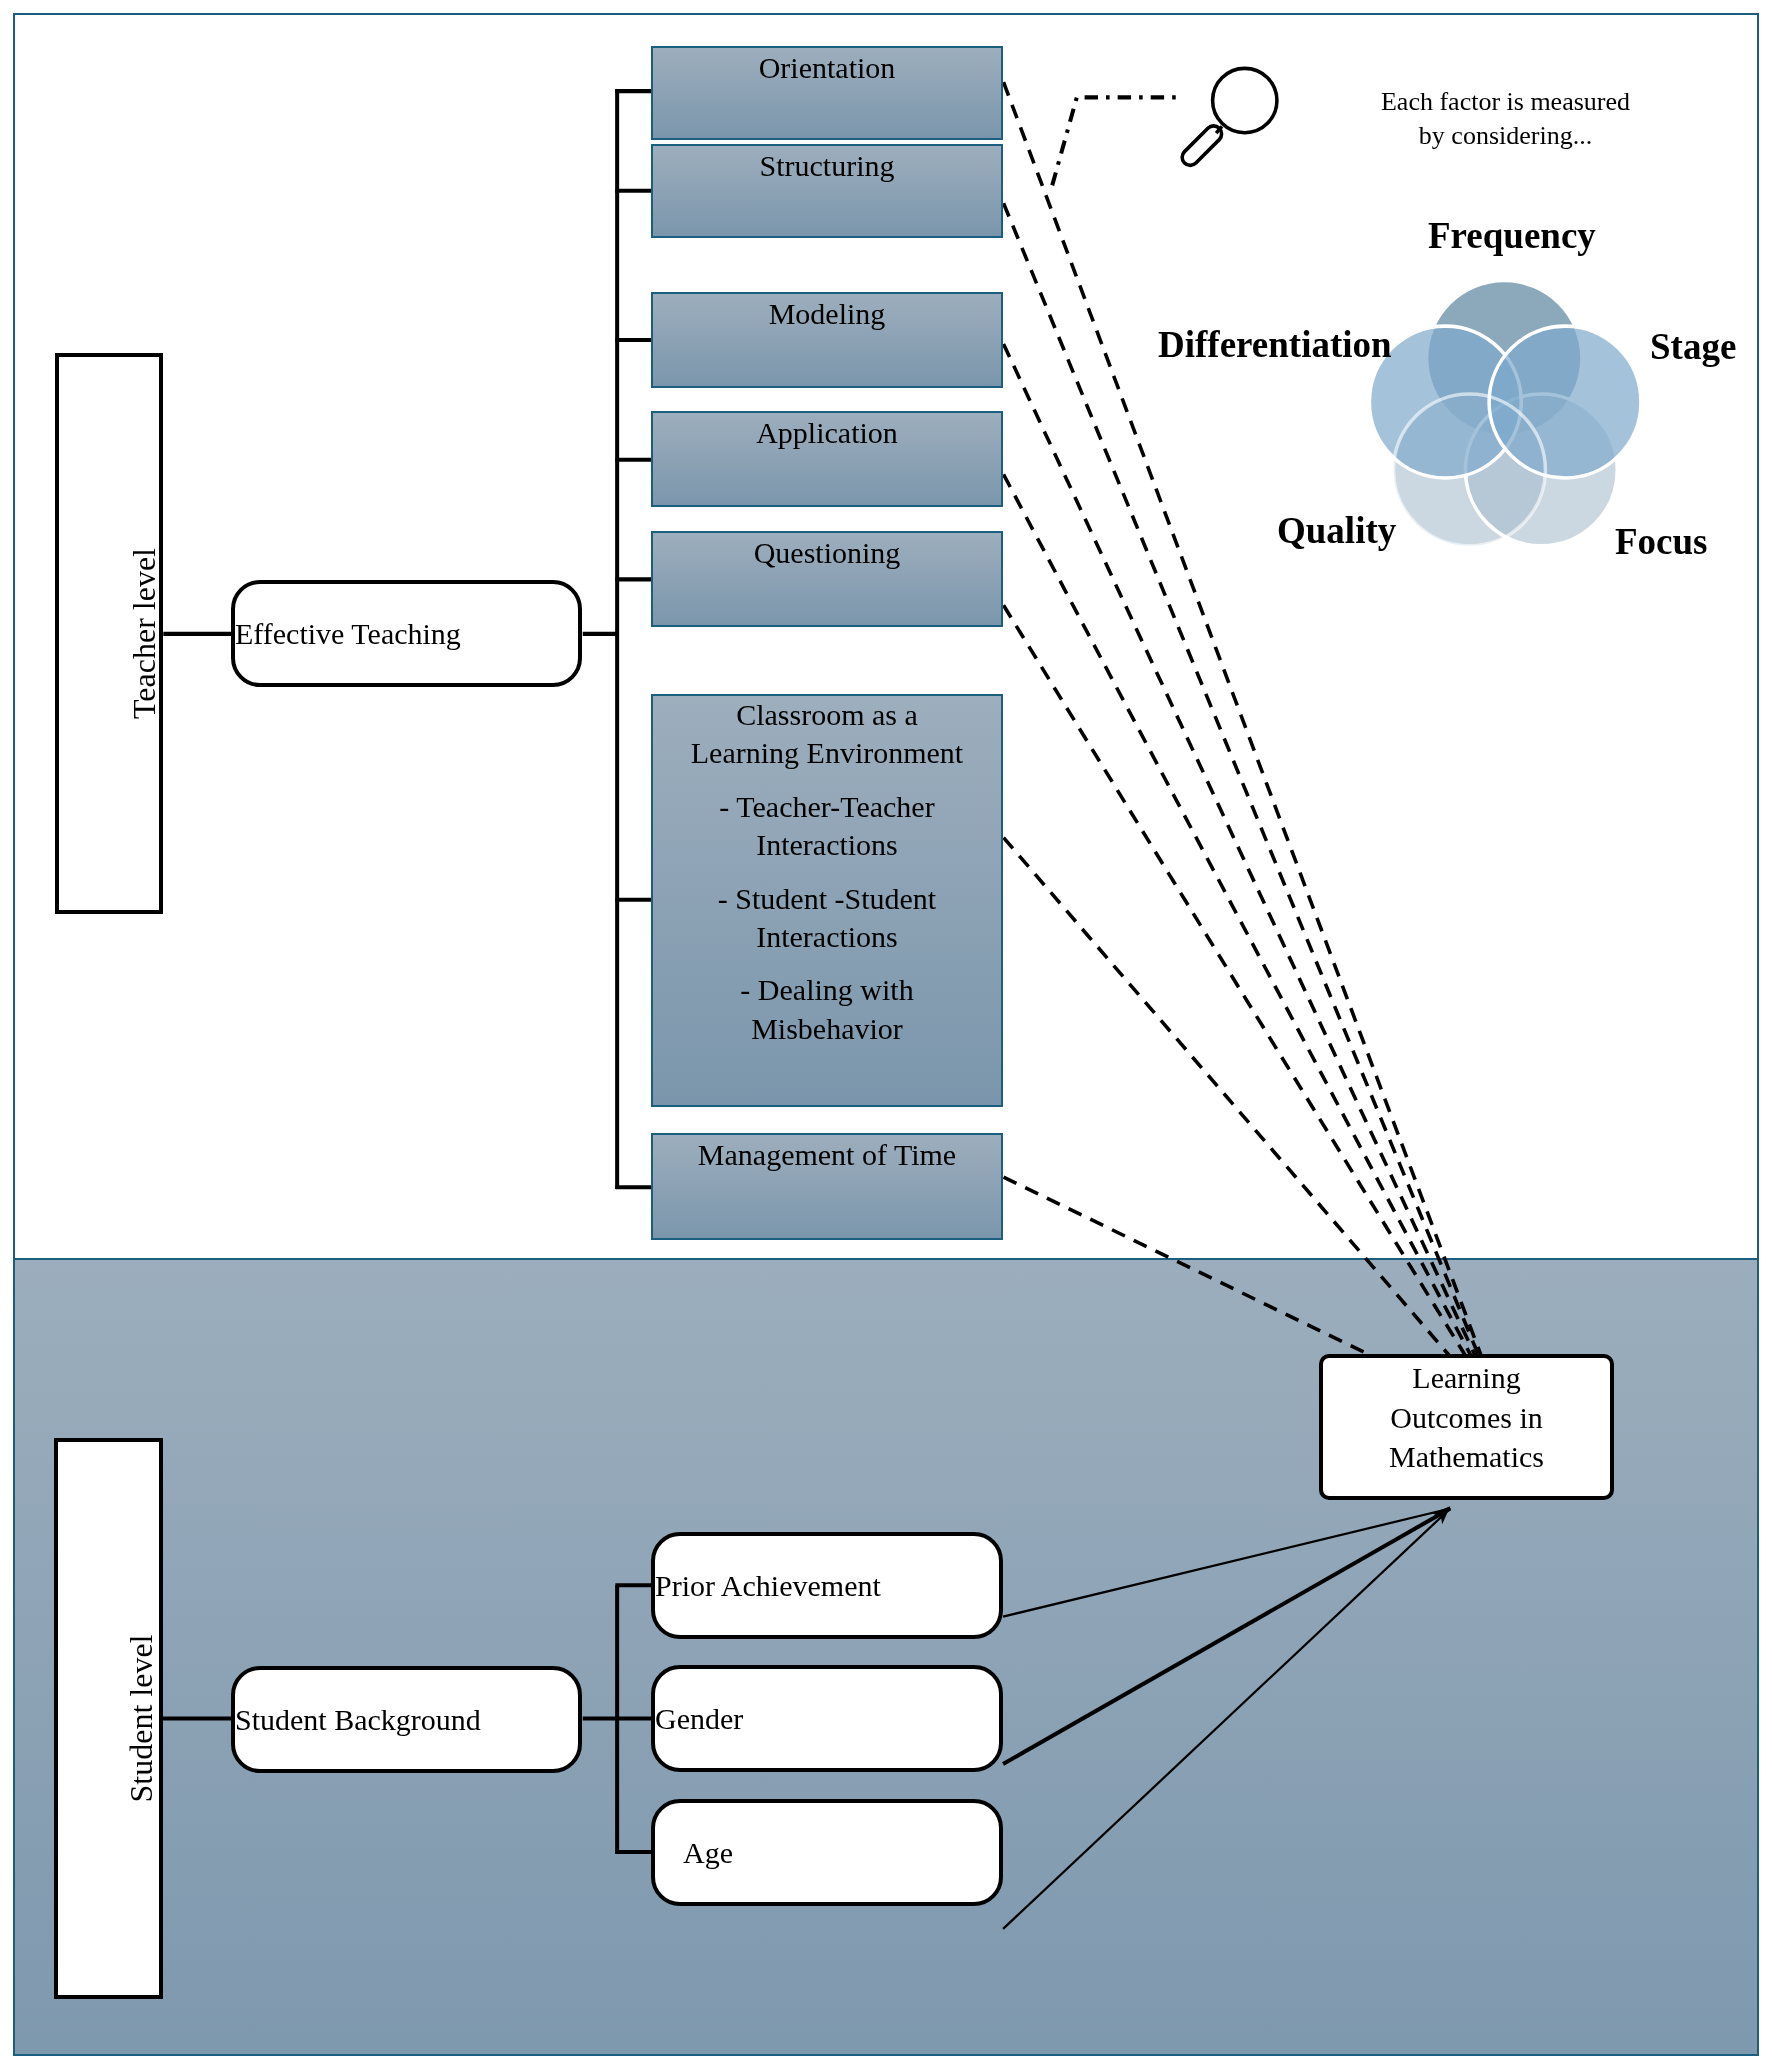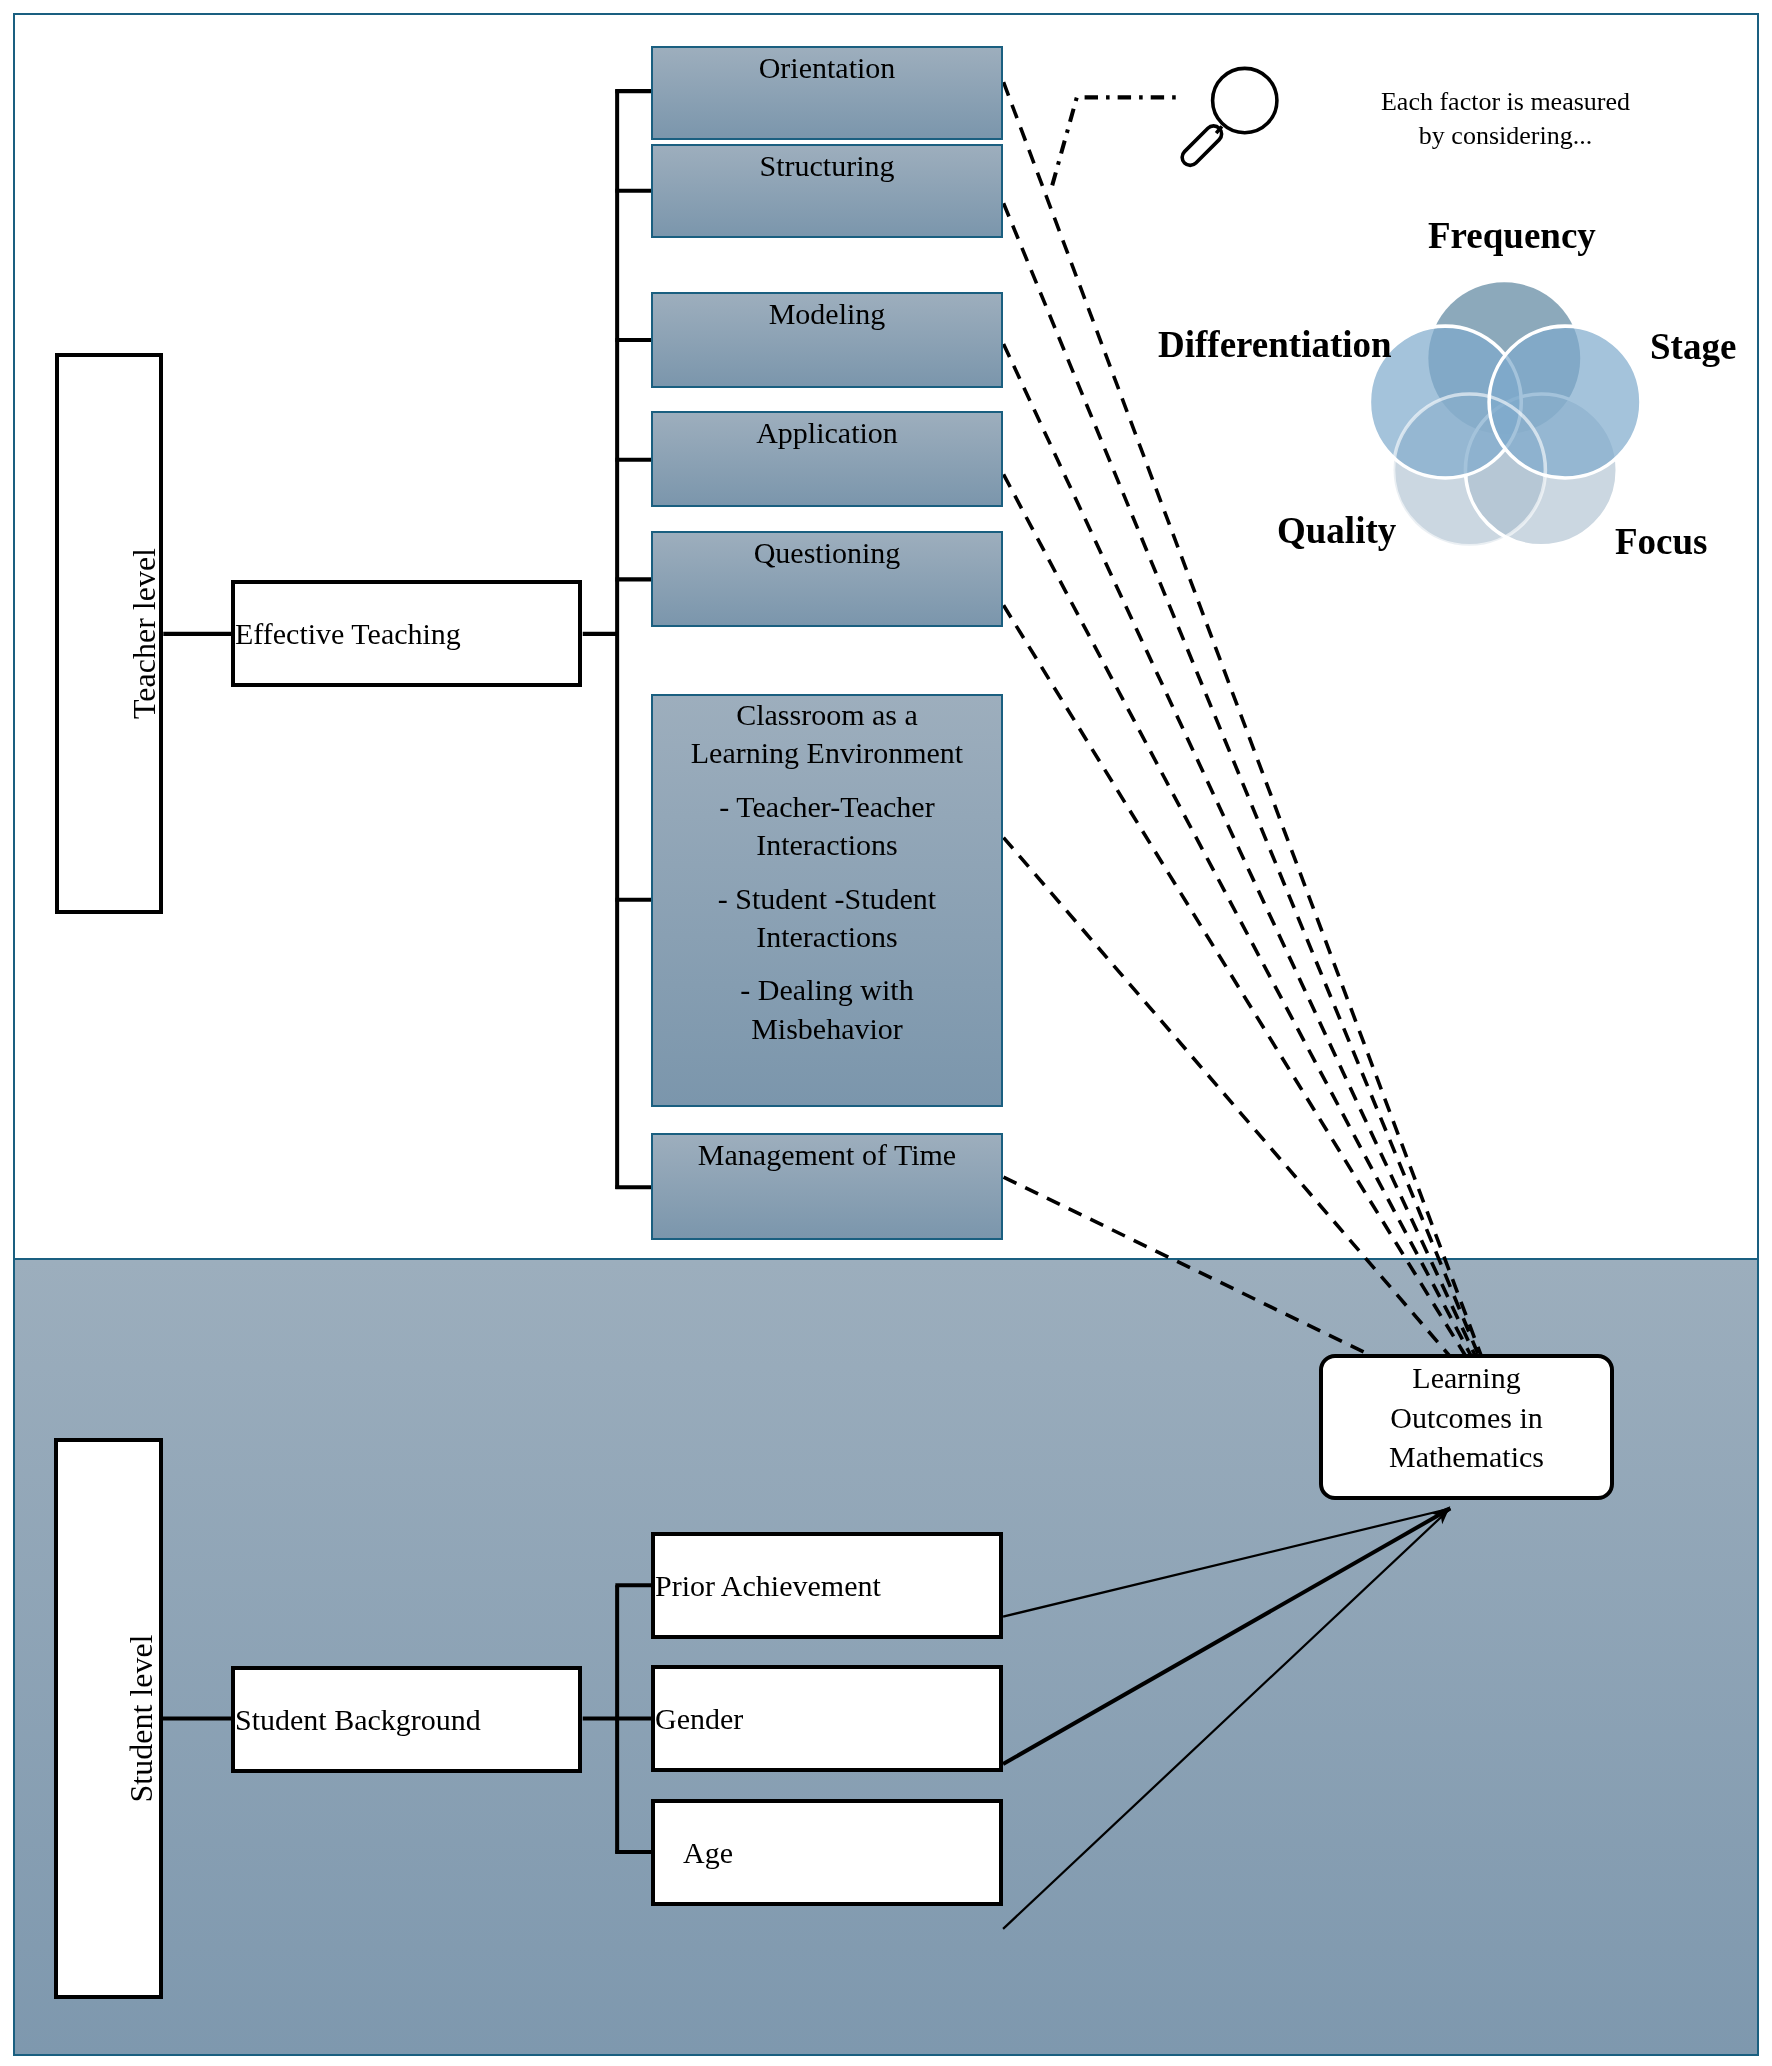--- a/index.html
+++ b/index.html
@@ -10,24 +10,24 @@
   .frame-bottom { position: absolute; left: 12.5px; top: 1258px; width: 1746px; height: 798px;
                   background: linear-gradient(to bottom, #9caebd 0%, #7e98ae 100%);
                   border: 2.2px solid #1a5f80; box-sizing: border-box; }
   svg.overlay { position: absolute; left: 0; top: 0; width: 1773px; height: 2066px; }
   .box { position: absolute; box-sizing: border-box; display: flex; align-items: center; 
          text-align: center; }
   .white-box { background: #ffffff; border: 4.5px solid #000; }
   .factor { background: linear-gradient(to bottom, #9daebd 0%, #7b96ac 100%); border: 2.7px solid #1a5f80;
             font-size: 30px; line-height: 1.3; flex-direction: column; }
   .level-label { font-size: 32px; transform: rotate(-90deg); white-space: nowrap; }
-  .std { font-size: 30px; }
+  .std { font-size: 30px; border-radius: 29px; }
   .classroom-line { display: block; }
   .classroom-gap { height: 15px; }
-  .outcome { background: #fff; border: 4.5px solid #000; border-radius: 16px; font-size: 30px; line-height: 1.32;
+  .outcome { background: #fff; border: 4.5px solid #000; border-radius: 10px; font-size: 30px; line-height: 1.32;
              flex-direction: column; }
   .callout { position: absolute; font-size: 26px; text-align: center; line-height: 1.3; }
   .venn-label { position: absolute; font-size: 37px; font-weight: bold; white-space: nowrap; }
 </style>
 </head>
 <body>
 
 <div class="frame-top"></div>
 <div class="frame-bottom"></div>
 

